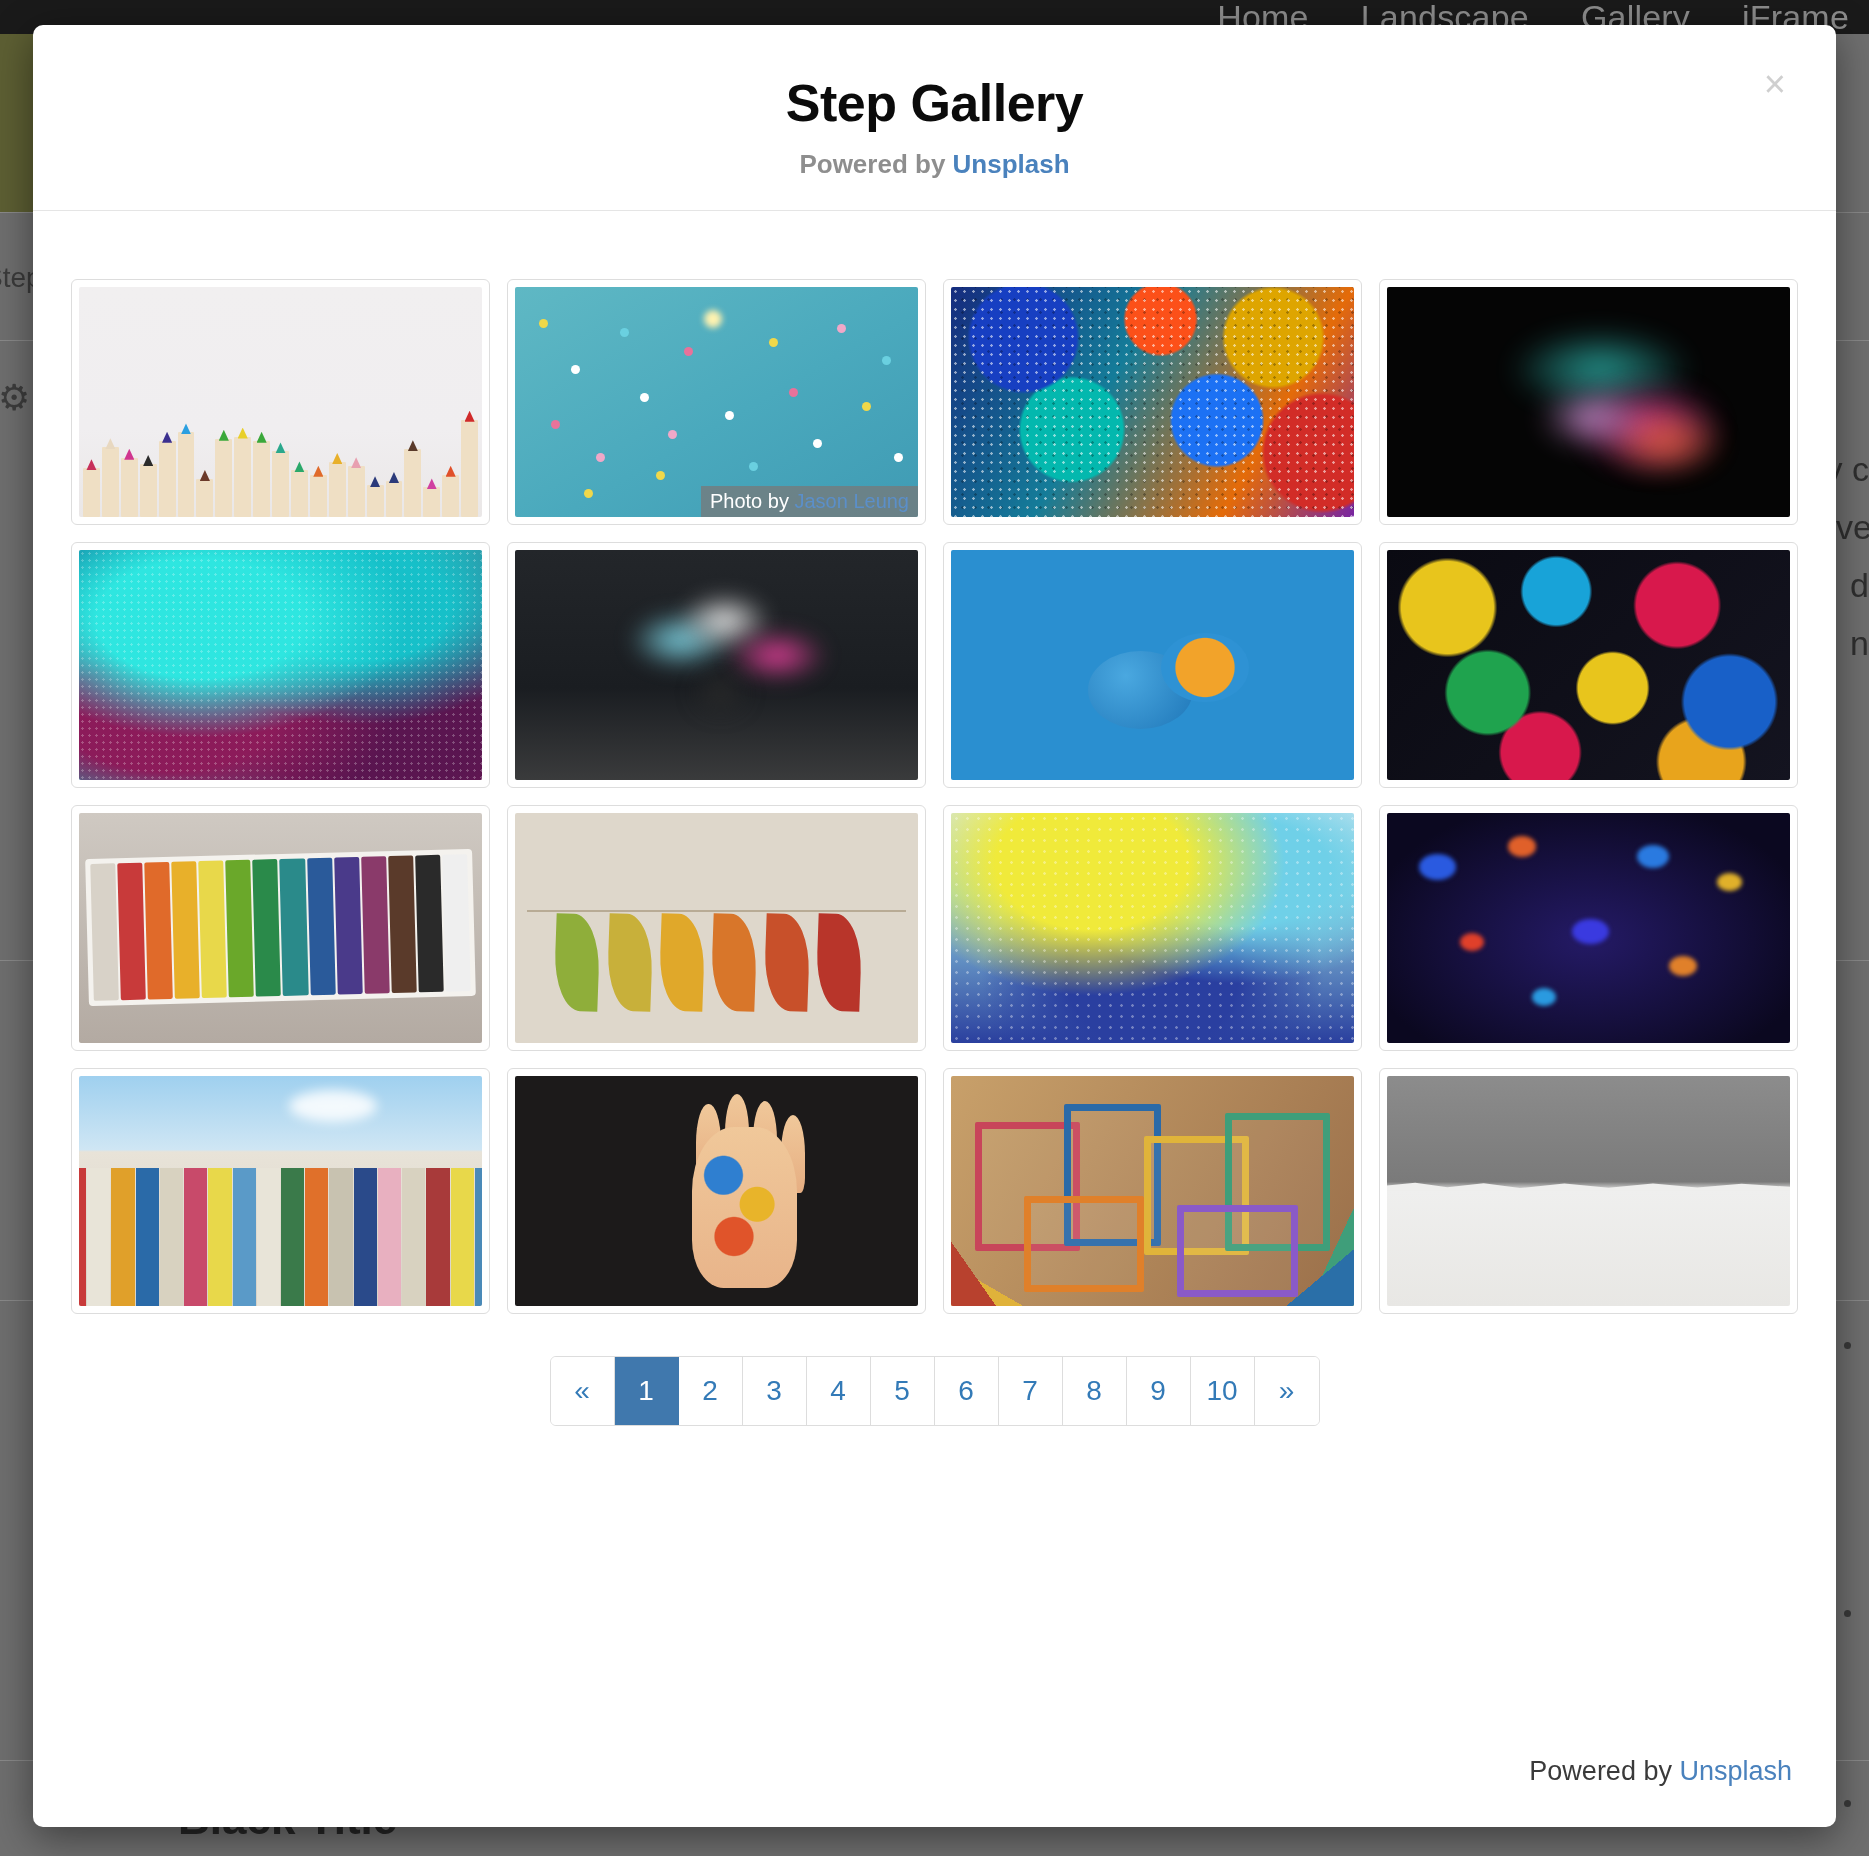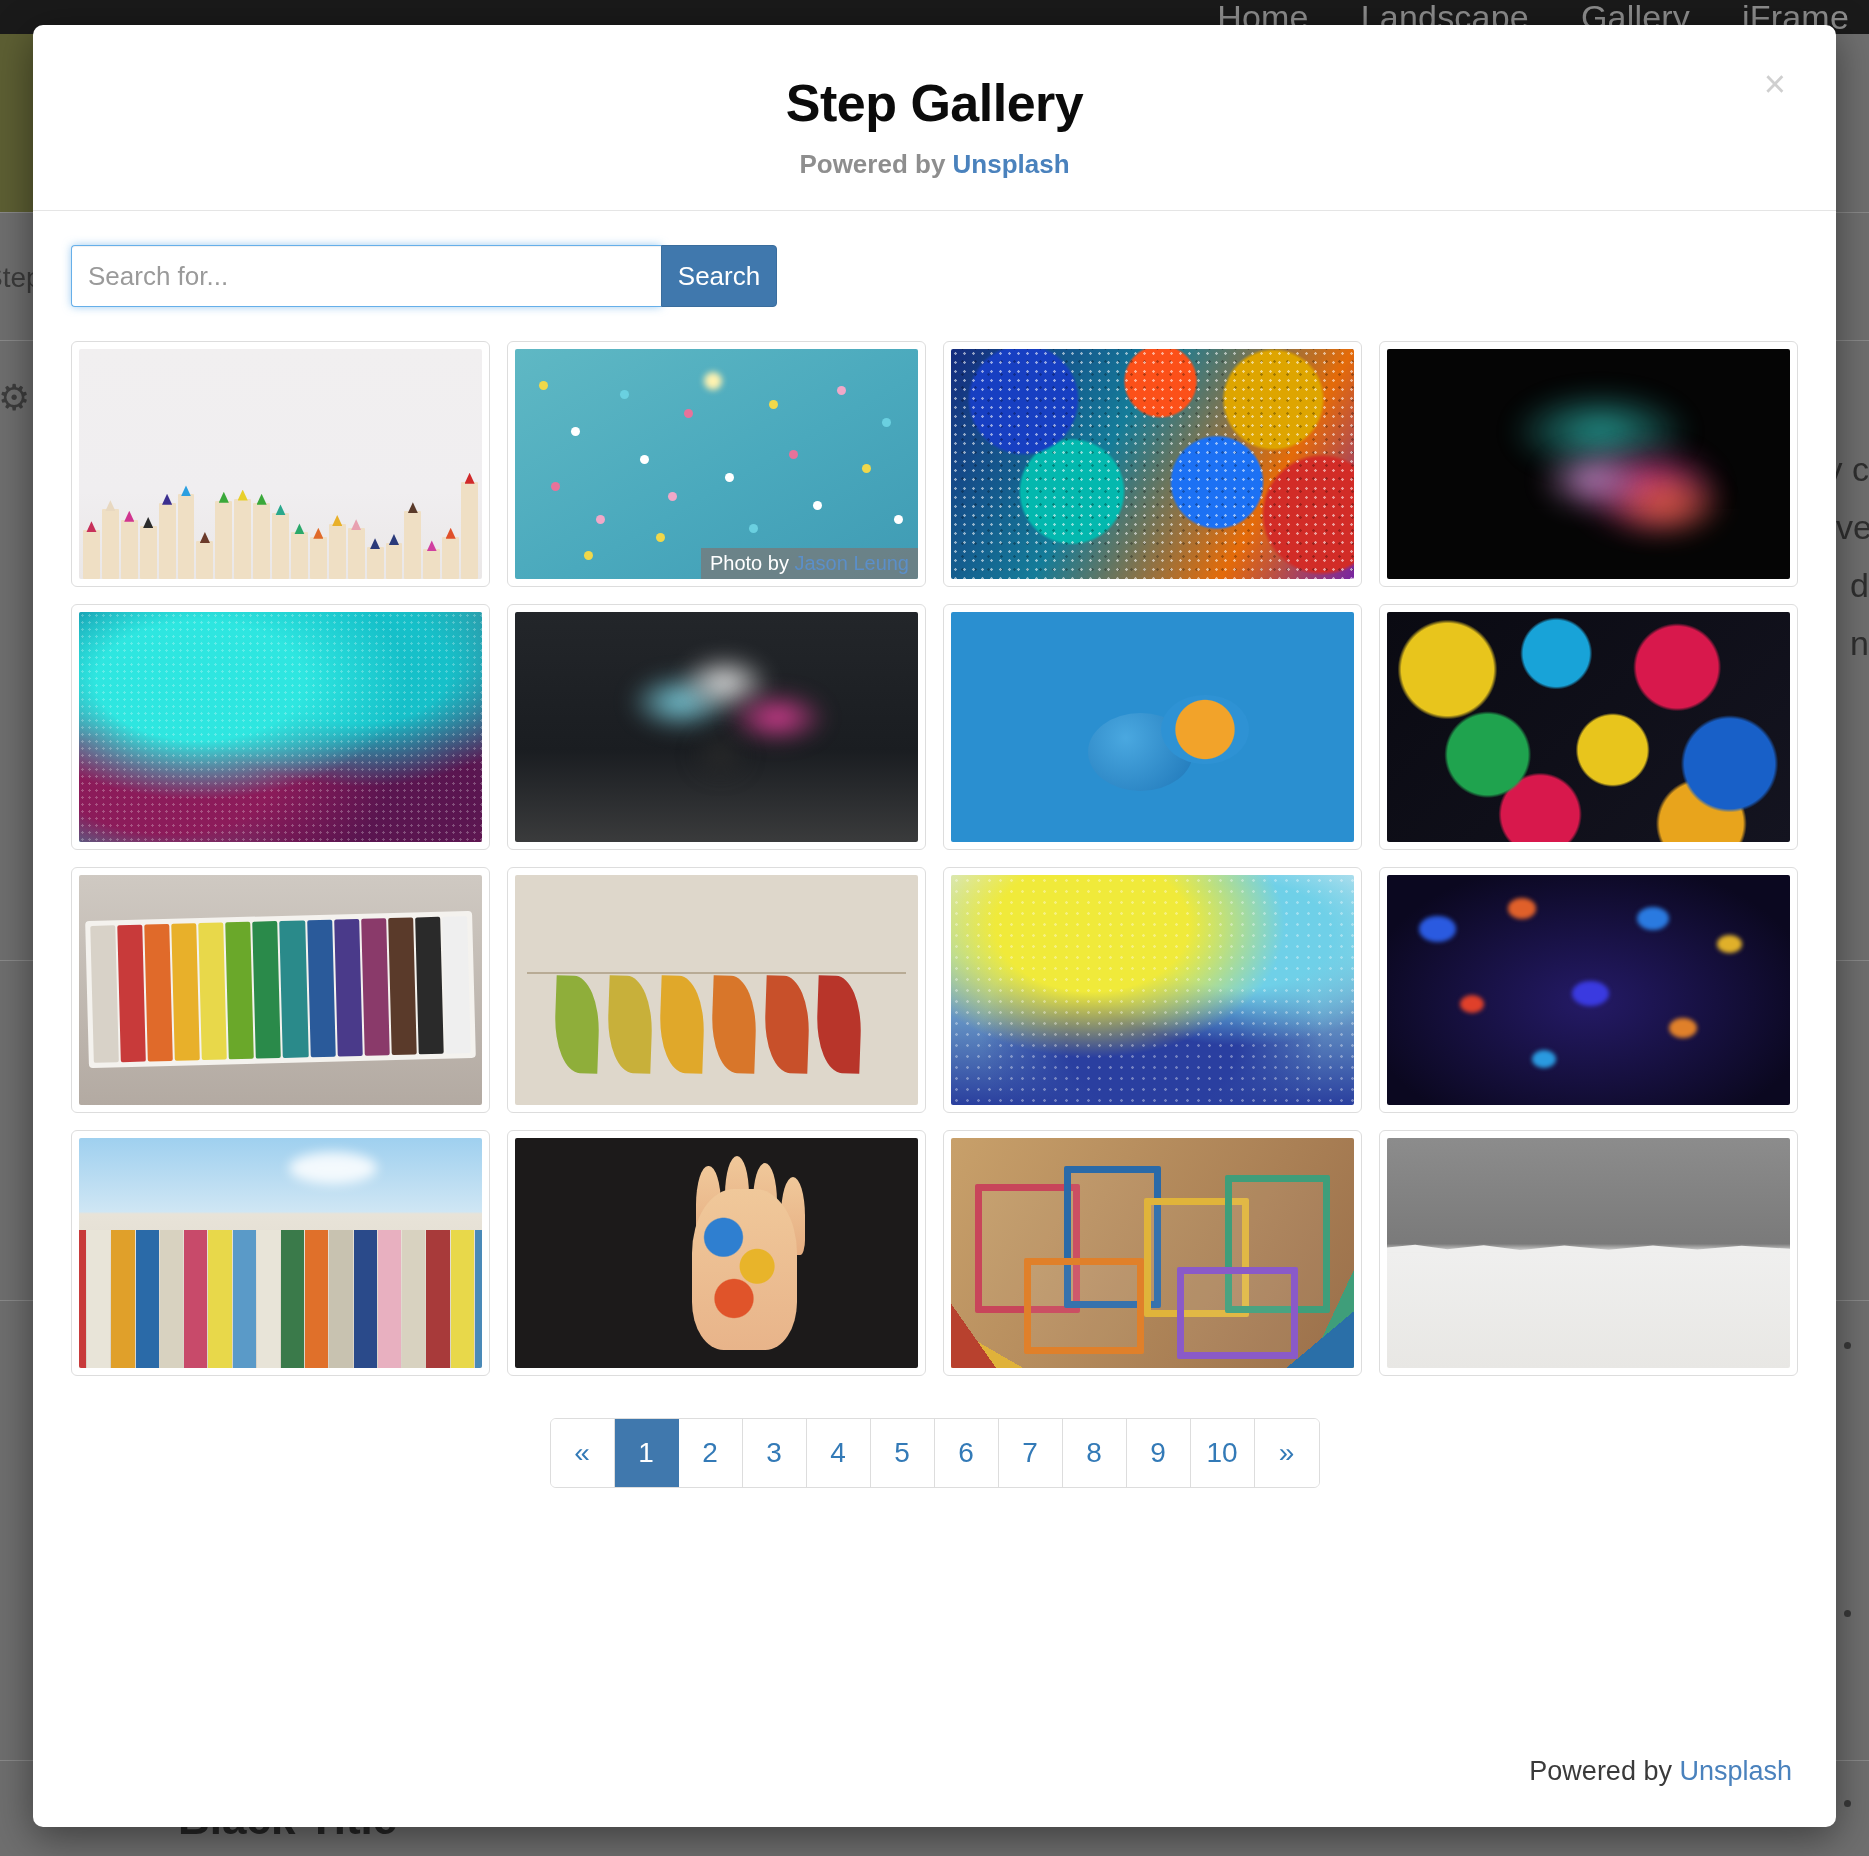--- a/index.html
+++ b/index.html
@@ -449,24 +449,20 @@
     <button class="close-btn">×</button>
     <h1 class="modal-title">Step Gallery</h1>
     <p class="modal-subtitle">
       <span>Powered by </span><a class="link-blue">Unsplash</a>
     </p>
   </div>
 
   <div class="modal-body">
 
     <div class="controls">
-      <div class="search-group">
-        <input class="search-input" type="text" placeholder="Search for..." style="">
-        <button class="search-btn">Search</button>
-      </div>
     </div>
 
     <div class="grid">
 
       <div class="thumb-card">
         <div class="thumb">
           <div class="art art-pencils">
             <div class="pencilrow">
               <i style="--tip:#c7305a;height:46%"></i>
                 <i style="--tip:#e8d8c0;height:66%"></i>

